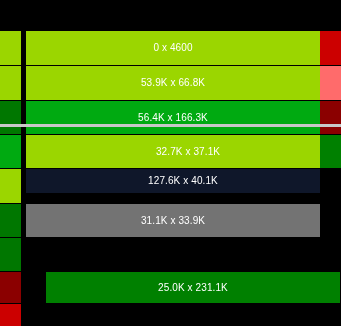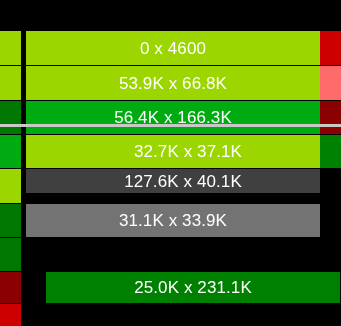--- a/index.html
+++ b/index.html
@@ -44,21 +44,21 @@
     left: 0;
     width: 100%;
     box-sizing: border-box;
     display: flex;
     align-items: center;
     justify-content: center;
     overflow: hidden;
   }
   .bar-label {
     color: #ffffff;
-    font-size: 17px;
+    font-size: 10px;
     line-height: 1;
     letter-spacing: 0.1px;
     white-space: nowrap;
     text-align: center;
   }
   #highlight-line {
     position: absolute;
     left: 0;
     width: 341px;
     height: 3px;
@@ -89,21 +89,21 @@
       </div>
       <div class="bar" style="top: 66px; height: 34px; background: rgb(155, 214, 0);">
         <span class="bar-label">53.9K x 66.8K</span>
       </div>
       <div class="bar" style="top: 101px; height: 33px; background: rgb(0, 170, 17);">
         <span class="bar-label">56.4K x 166.3K</span>
       </div>
       <div class="bar" style="top: 135px; height: 33px; background: rgb(155, 214, 0); padding-left: 30px;">
         <span class="bar-label">32.7K x 37.1K</span>
       </div>
-      <div class="bar" style="top: 169px; height: 24px; background: #404040; padding-left: 20px;">
+      <div class="bar" style="top: 169px; height: 24px; background: #0f172a; padding-left: 20px;">
         <span class="bar-label">127.6K x 40.1K</span>
       </div>
       <div class="bar" style="top: 204px; height: 33px; background: #737373;">
         <span class="bar-label">31.1K x 33.9K</span>
       </div>
       <div class="bar" style="top: 272px; height: 31px; background: rgb(0, 128, 0); margin-left: 20px;">
         <span class="bar-label">25.0K x 231.1K</span>
       </div>
     </div>
 

